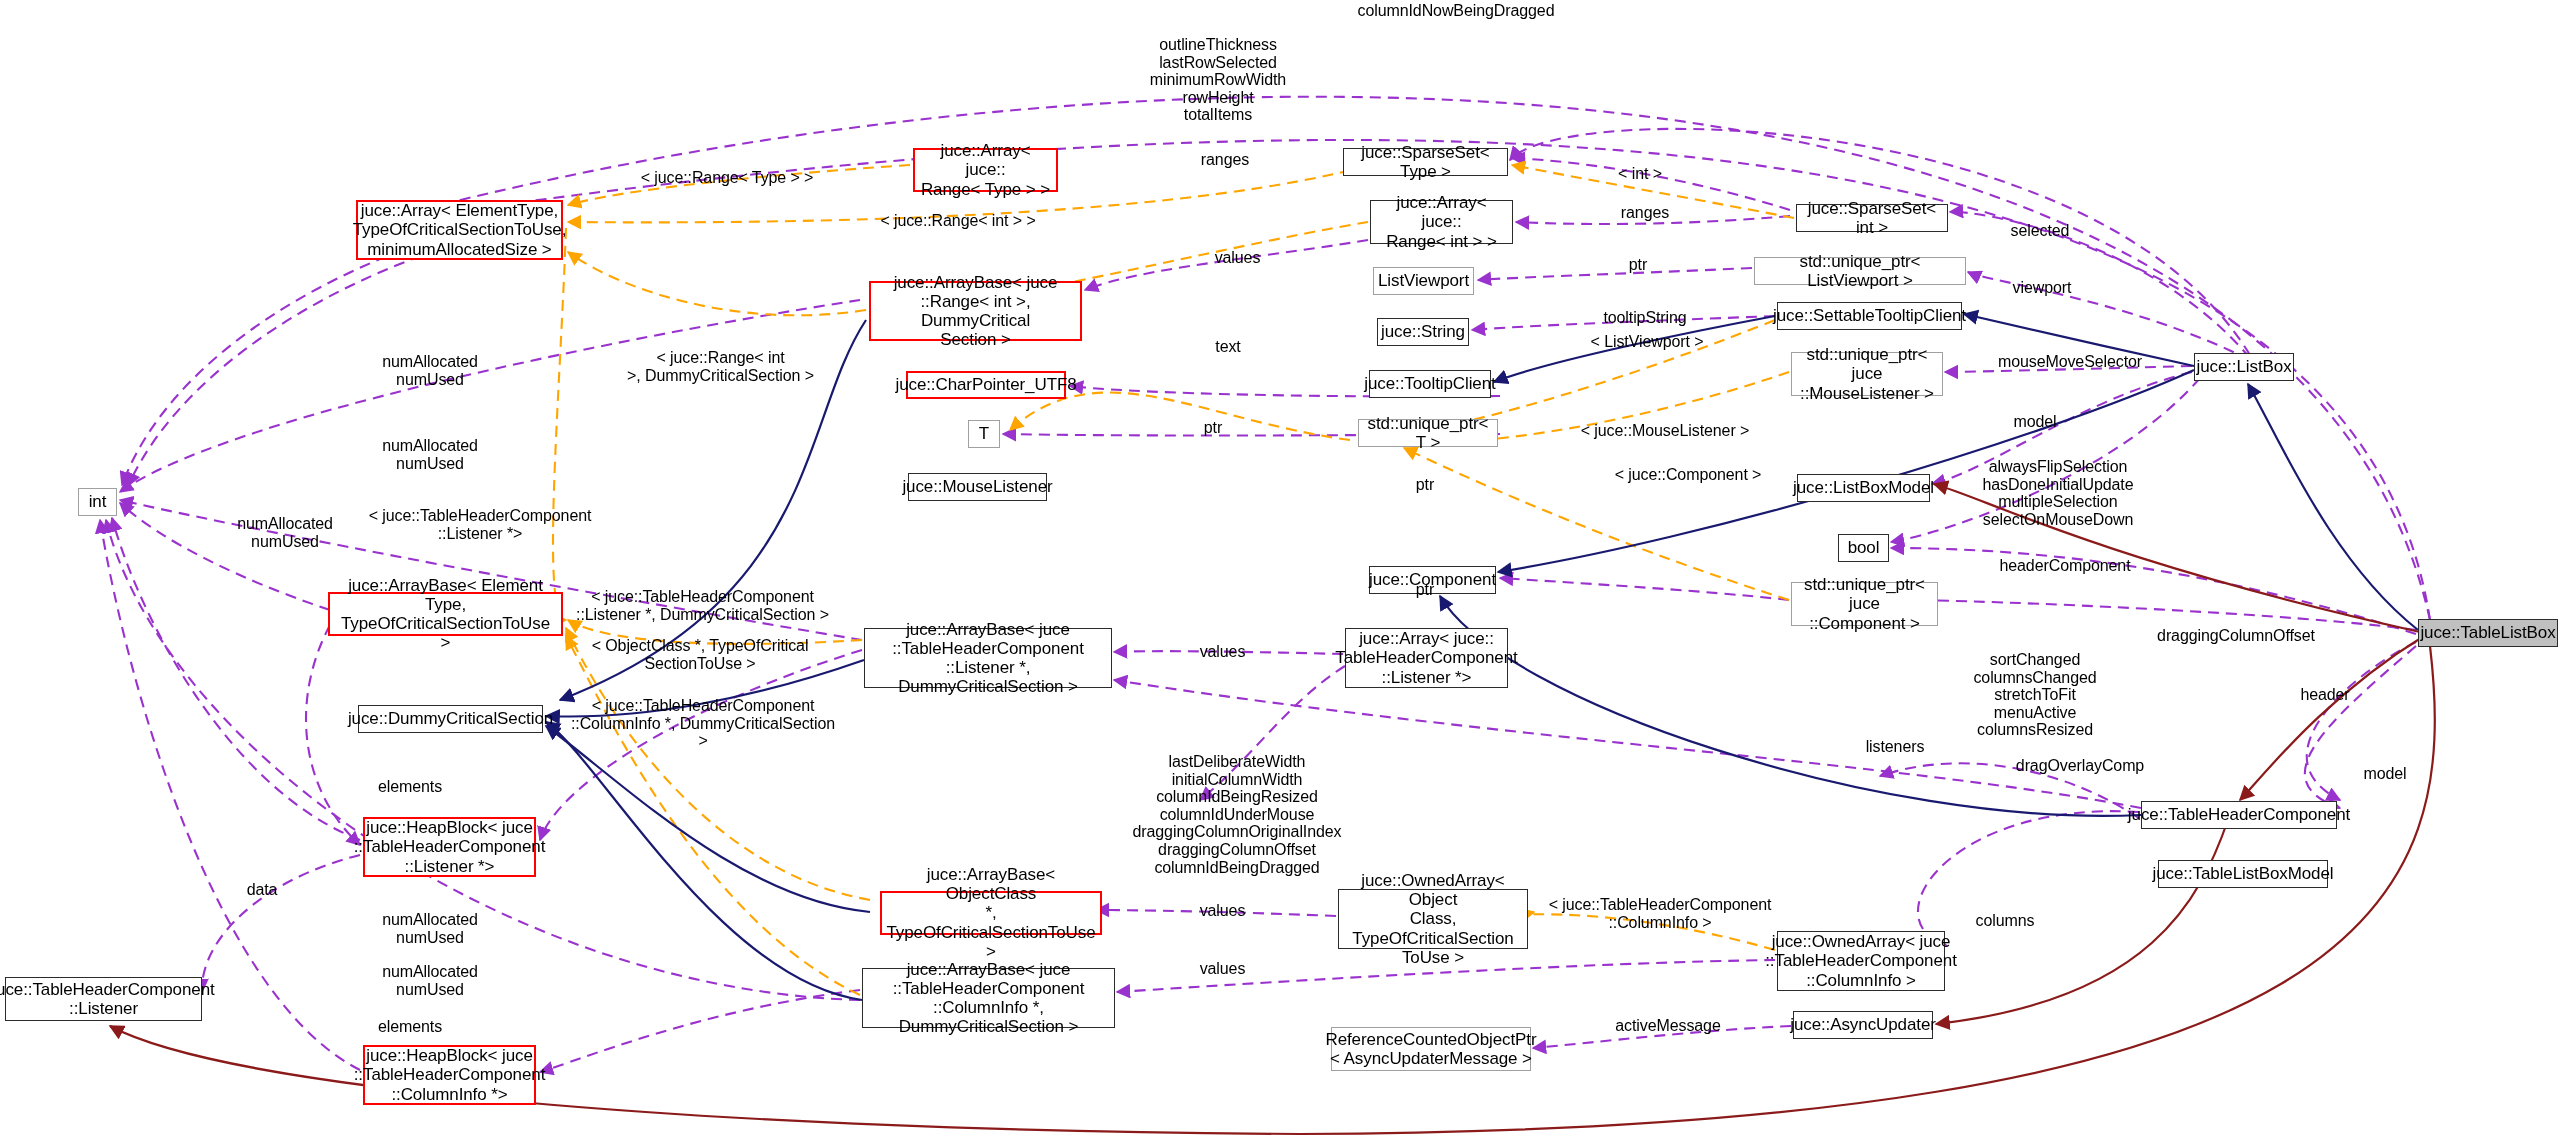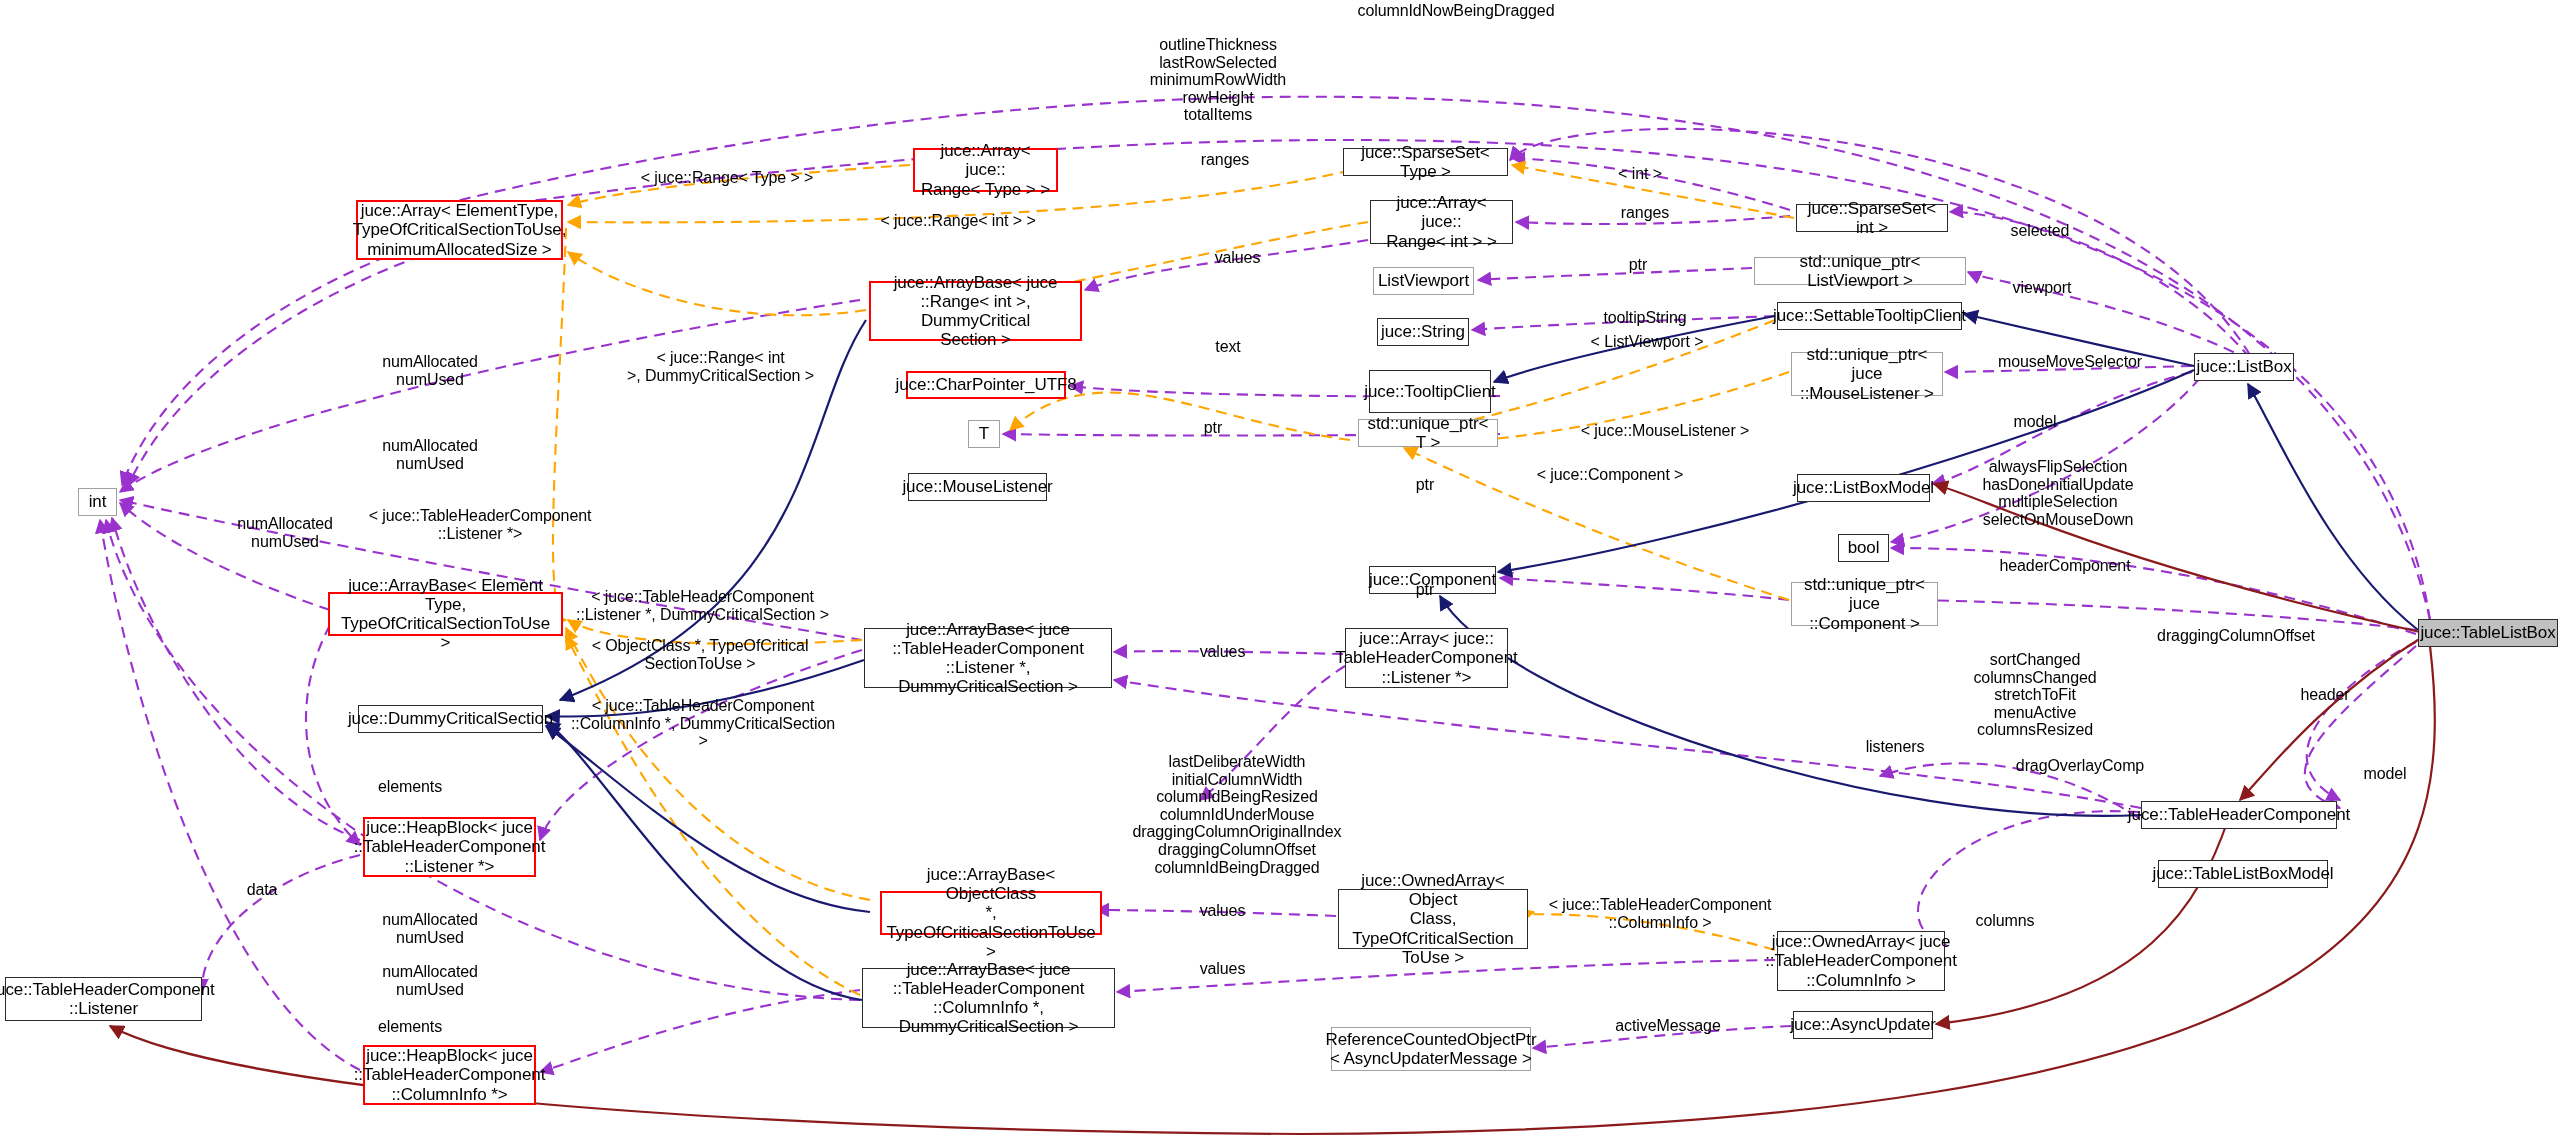--- a/index.html
+++ b/index.html
@@ -168,21 +168,21 @@
       <div class="node solid" style="left: 1370px; top: 200px; width: 143px; height: 44px;">juce::Array&lt; juce::
 Range&lt; int &gt; &gt;</div>
       <div class="node red" style="left: 869px; top: 281px; width: 213px; height: 60px;">juce::ArrayBase&lt; juce
 ::Range&lt; int &gt;, DummyCritical
 Section &gt;</div>
       <div class="node plain" style="left: 1373px; top: 267px; width: 101px; height: 28px;">ListViewport</div>
       <div class="node plain" style="left: 1754px; top: 257px; width: 212px; height: 28px;">std::unique_ptr&lt; ListViewport &gt;</div>
       <div class="node solid" style="left: 1777px; top: 302px; width: 185px; height: 28px;">juce::SettableTooltipClient</div>
       <div class="node solid" style="left: 1377px; top: 318px; width: 92px; height: 28px;">juce::String</div>
       <div class="node red" style="left: 906px; top: 371px; width: 160px; height: 28px;">juce::CharPointer_UTF8</div>
-      <div class="node solid" style="left: 1369px; top: 370px; width: 122px; height: 43px;">juce::TooltipClient</div>
+      <div class="node solid" style="left: 1369px; top: 370px; width: 122px; height: 28px;">juce::TooltipClient</div>
       <div class="node plain" style="left: 1791px; top: 352px; width: 152px; height: 44px;">std::unique_ptr&lt; juce
 ::MouseListener &gt;</div>
       <div class="node solid" style="left: 2194px; top: 353px; width: 100px; height: 28px;">juce::ListBox</div>
       <div class="node plain" style="left: 968px; top: 420px; width: 32px; height: 28px;">T</div>
       <div class="node plain" style="left: 1358px; top: 419px; width: 140px; height: 28px;">std::unique_ptr&lt; T &gt;</div>
       <div class="node solid" style="left: 1797px; top: 474px; width: 133px; height: 28px;">juce::ListBoxModel</div>
       <div class="node solid" style="left: 908px; top: 473px; width: 139px; height: 28px;">juce::MouseListener</div>
       <div class="node solid" style="left: 1838px; top: 534px; width: 51px; height: 28px;">bool</div>
       <div class="node plain" style="left: 78px; top: 488px; width: 39px; height: 28px;">int</div>
       <div class="node solid" style="left: 1369px; top: 566px; width: 127px; height: 28px;">juce::Component</div>
@@ -245,21 +245,21 @@
 &gt;, DummyCriticalSection &gt;</div>
       <div class="elabel" style="left: 1188px; top: 338px; width: 80px;">text</div>
       <div class="elabel" style="left: 1970px; top: 353px; width: 200px;">mouseMoveSelector</div>
       <div class="elabel" style="left: 355px; top: 353px; width: 150px;">numAllocated
 numUsed</div>
       <div class="elabel" style="left: 1183px; top: 419px; width: 60px;">ptr</div>
       <div class="elabel" style="left: 1555px; top: 422px; width: 220px;">&lt; juce::MouseListener &gt;</div>
       <div class="elabel" style="left: 1990px; top: 413px; width: 90px;">model</div>
       <div class="elabel" style="left: 355px; top: 437px; width: 150px;">numAllocated
 numUsed</div>
-      <div class="elabel" style="left: 1510px; top: 466px; width: 200px;">&lt; juce::Component &gt;</div>
+      <div class="elabel" style="left: 1588px; top: 466px; width: 200px;">&lt; juce::Component &gt;</div>
       <div class="elabel" style="left: 1958px; top: 458px; width: 200px;">alwaysFlipSelection
 hasDoneInitialUpdate
 multipleSelection
 selectOnMouseDown</div>
       <div class="elabel" style="left: 1395px; top: 476px; width: 60px;">ptr</div>
       <div class="elabel" style="left: 355px; top: 507px; width: 250px;">&lt; juce::TableHeaderComponent
 ::Listener *&gt;</div>
       <div class="elabel" style="left: 210px; top: 515px; width: 150px;">numAllocated
 numUsed</div>
       <div class="elabel" style="left: 1965px; top: 557px; width: 200px;">headerComponent</div>

